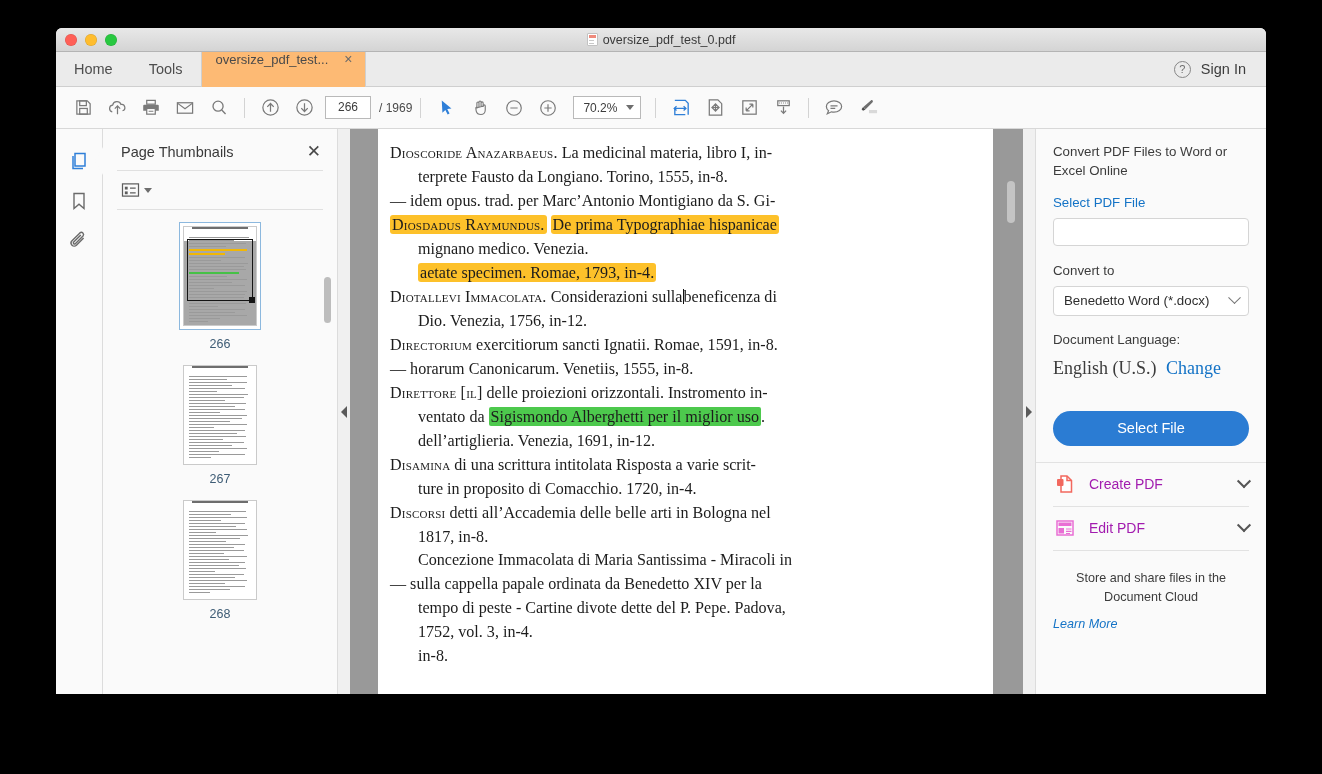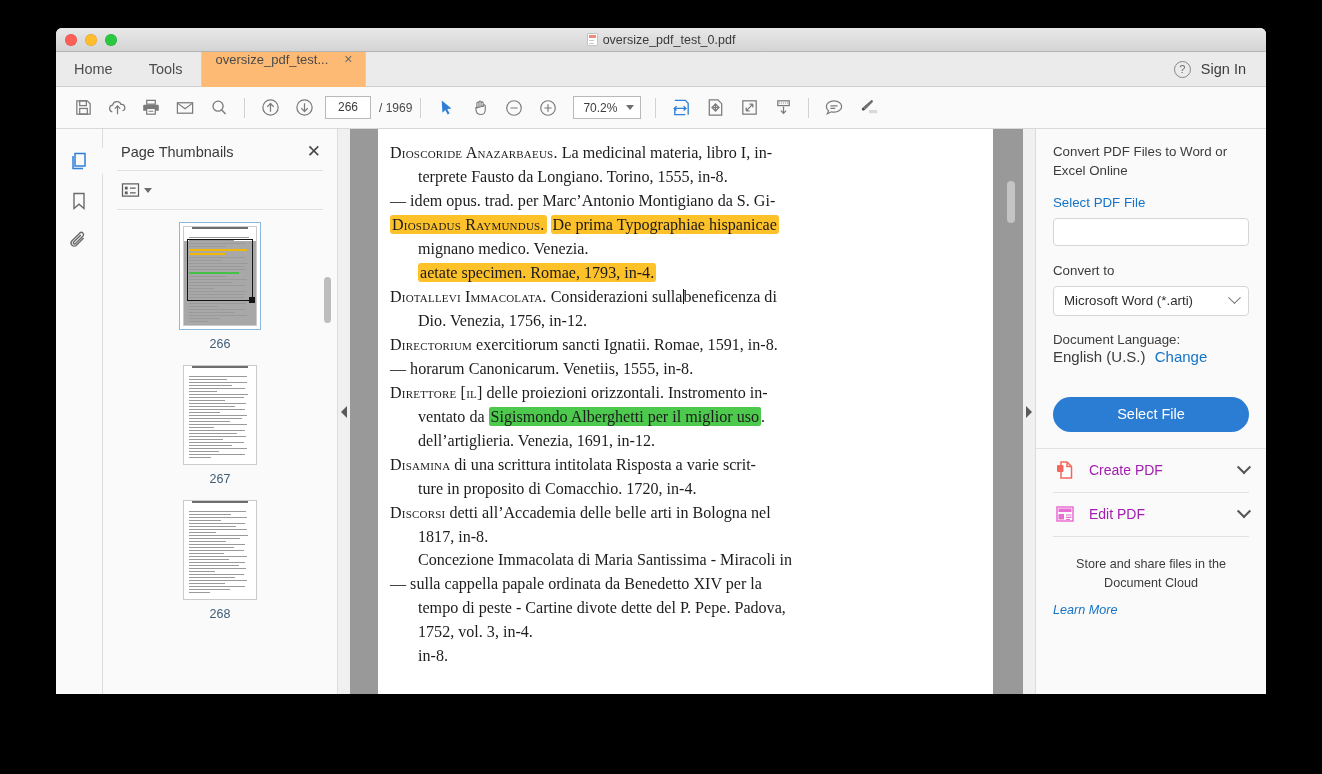--- a/index.html
+++ b/index.html
@@ -165,21 +165,21 @@
   .tp-title { font-size: 13.3px; color: #3c3c3c; line-height: 1.42; }
   .tp-link { font-size: 13.3px; color: #1473c6; margin-top: 14px; display: inline-block; }
   .tp-input { height: 28px; border: 1px solid #d5d5d5; border-radius: 4px; background: #fff; margin-top: 8px; }
   .tp-label { font-size: 13.3px; color: #3c3c3c; margin-top: 17px; }
   .tp-select { height: 30px; border: 1px solid #d5d5d5; border-radius: 4px; background: #fff;
                margin-top: 8px; display: flex; align-items: center; justify-content: space-between;
                padding: 0 9px 0 10px; font-size: 13.3px; color: #2e2e2e; }
   .chev { width: 9px; height: 9px; border-right: 1.6px solid #777; border-bottom: 1.6px solid #777;
           transform: rotate(45deg) translate(-2px,-2px); }
   .tp-muted { font-size: 13.3px; color: #3c3c3c; margin-top: 16px; }
-  .tp-lang { font-size: 15px; color: #3c3c3c; margin-top: 1px; }
+  .tp-lang { font-size: 18px; color: #3c3c3c; margin-top: 11px; font-family: Liberation Serif, serif; }
   #select-file-btn {
     margin-top: 32px; height: 35px; border-radius: 18px; background: #2b7cd3;
     color: #fff; font-size: 14.5px; display: flex; align-items: center; justify-content: center;
   }
   .tp-rule { height: 1px; background: #e2e2e2; margin: 16px -17px 0 -17px; }
   .tp-row { display: flex; align-items: center; height: 43px; gap: 12px; }
   .tp-row-label { flex: 1; font-size: 14px; color: #a21caf; }
   .tp-chev-dn { width: 10px; height: 10px; border-right: 2px solid #555; border-bottom: 2px solid #555;
                 transform: rotate(45deg) translate(-2px,-2px); }
   .tp-rule-in { height: 1px; background: #e2e2e2; }
@@ -546,21 +546,21 @@
     <div class="collapser">
       <span class="tri-r"></span>
     </div>
 
     <div id="tools-panel">
       <div class="tp-title">Convert PDF Files to Word or Excel Online</div>
       <a class="tp-link">Select PDF File</a>
       <div class="tp-input" placeholder=""></div>
       <div class="tp-label">Convert to</div>
       <div class="tp-select">
-        <span>Microsoft Word (*.arti)</span>
+        <span>Benedetto Word (*.docx)</span>
         <span class="chev"></span>
       </div>
       <div class="tp-muted">Document Language:</div>
       <div class="tp-lang">
         <span>English (U.S.)</span>
         <span style="color:#1473c6; margin-left:5px">Change</span>
       </div>
       <div id="select-file-btn">Select File</div>
       <div class="tp-rule"></div>
 

